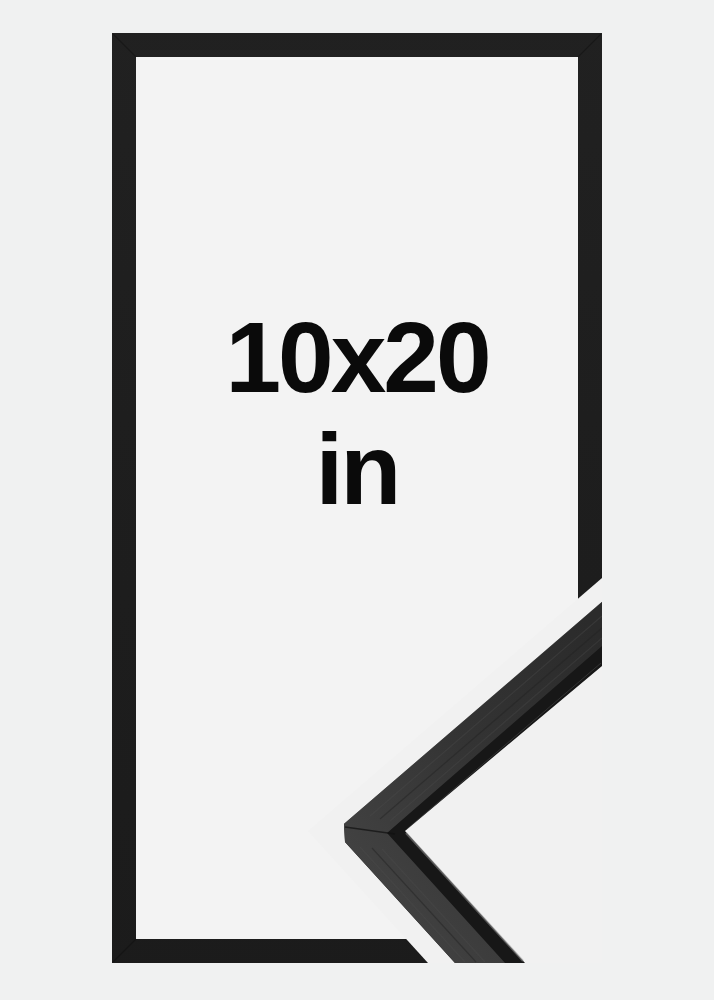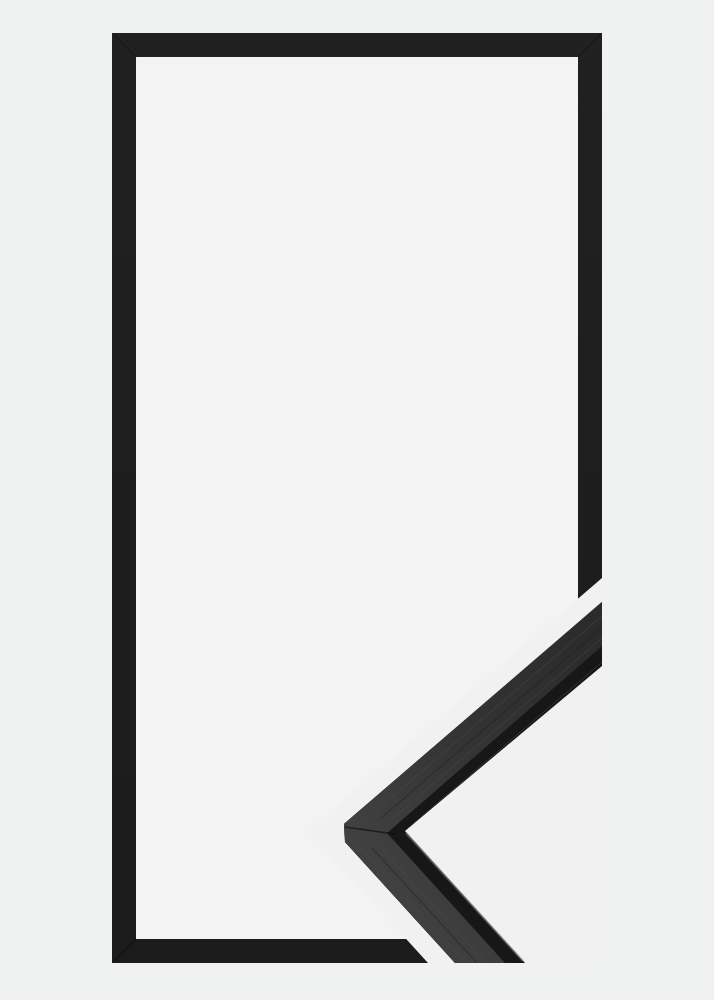--- a/index.html
+++ b/index.html
@@ -88,14 +88,18 @@
 
       <line x1="345" y1="827" x2="395" y2="834" stroke="#101010" stroke-width="1.5" opacity="0.7"></line>
 
       <line x1="344" y1="824" x2="602" y2="602" stroke="#5a5a5a" stroke-width="1" opacity="0.35"></line>
 
       <line x1="406" y1="833" x2="523" y2="961" stroke-width="2" opacity="0.55" stroke="#8a8a8a"></line>
       <line x1="407" y1="829" x2="601" y2="663" stroke="#666666" stroke-width="1" opacity="0.35"></line>
     </g>
   </svg>
 
+  <div class="size-label">
+    <div>10x20</div>
+    <div>in</div>
+  </div>
 
 </div>
 
 </body></html>

